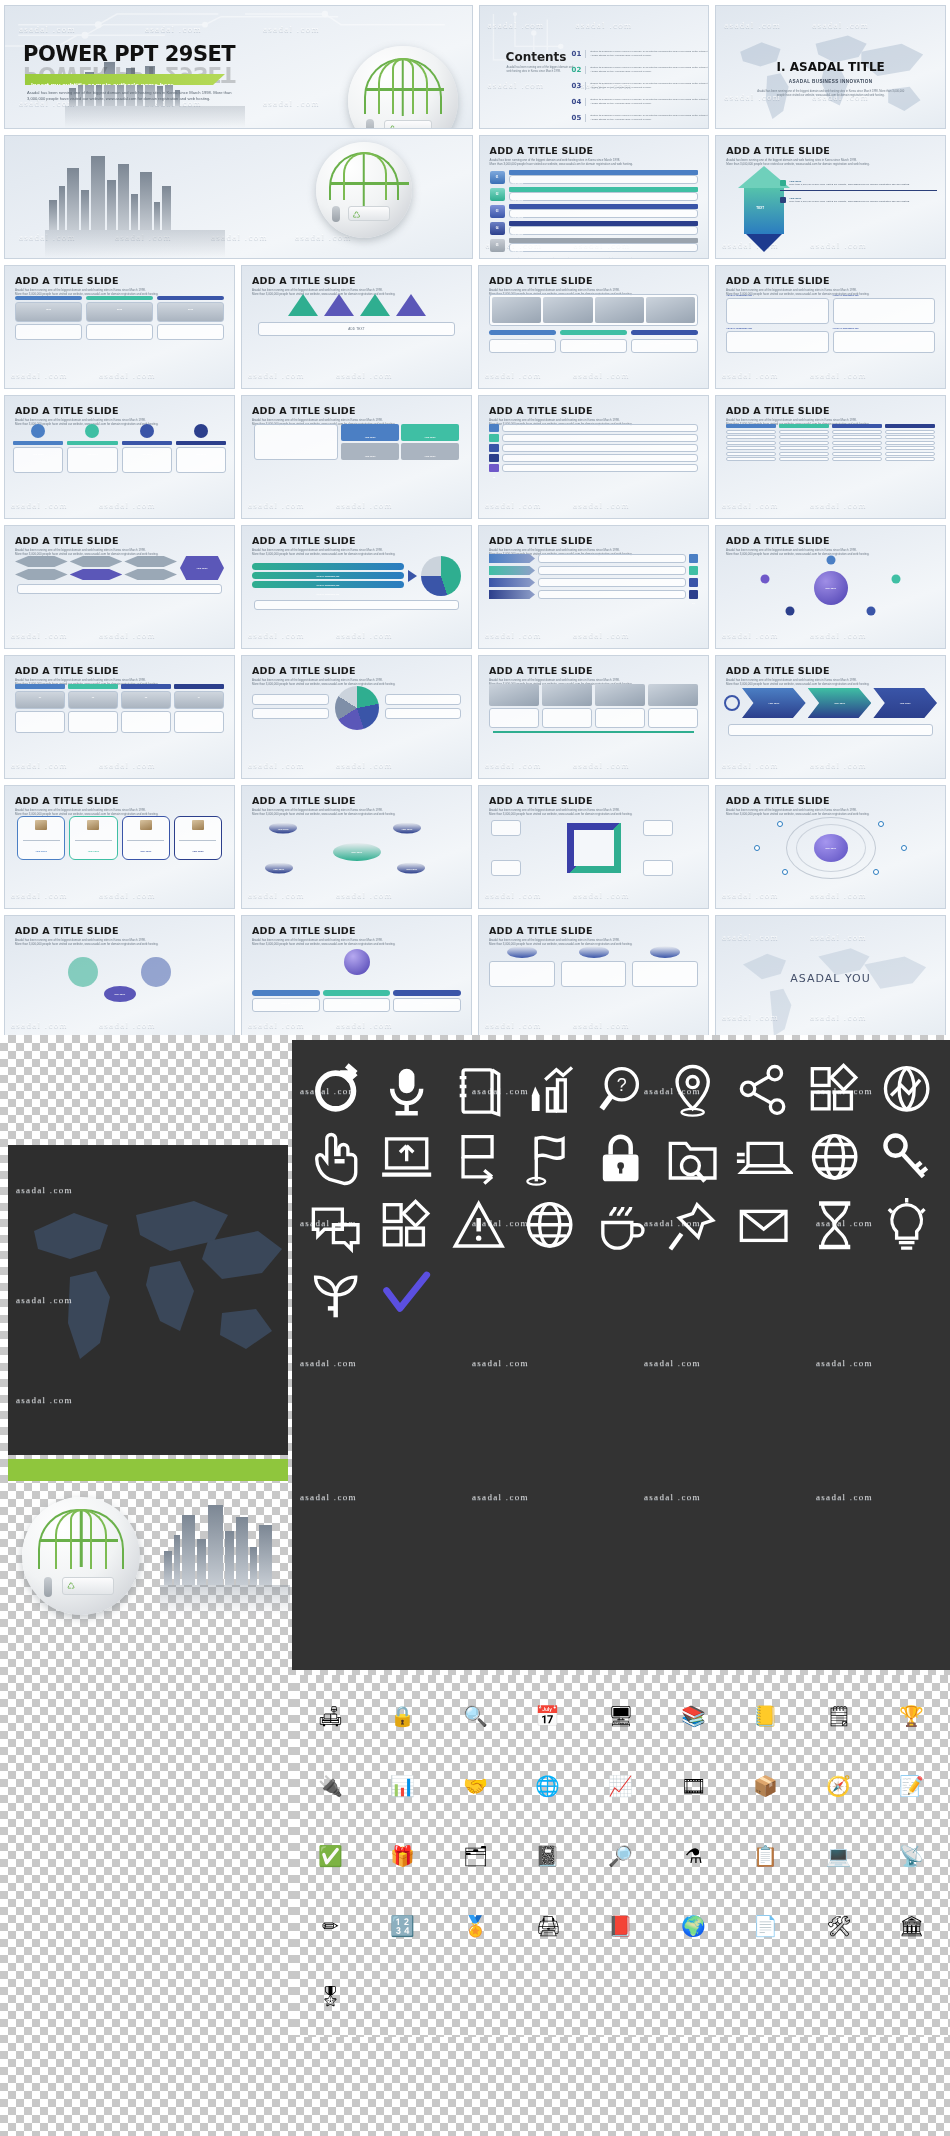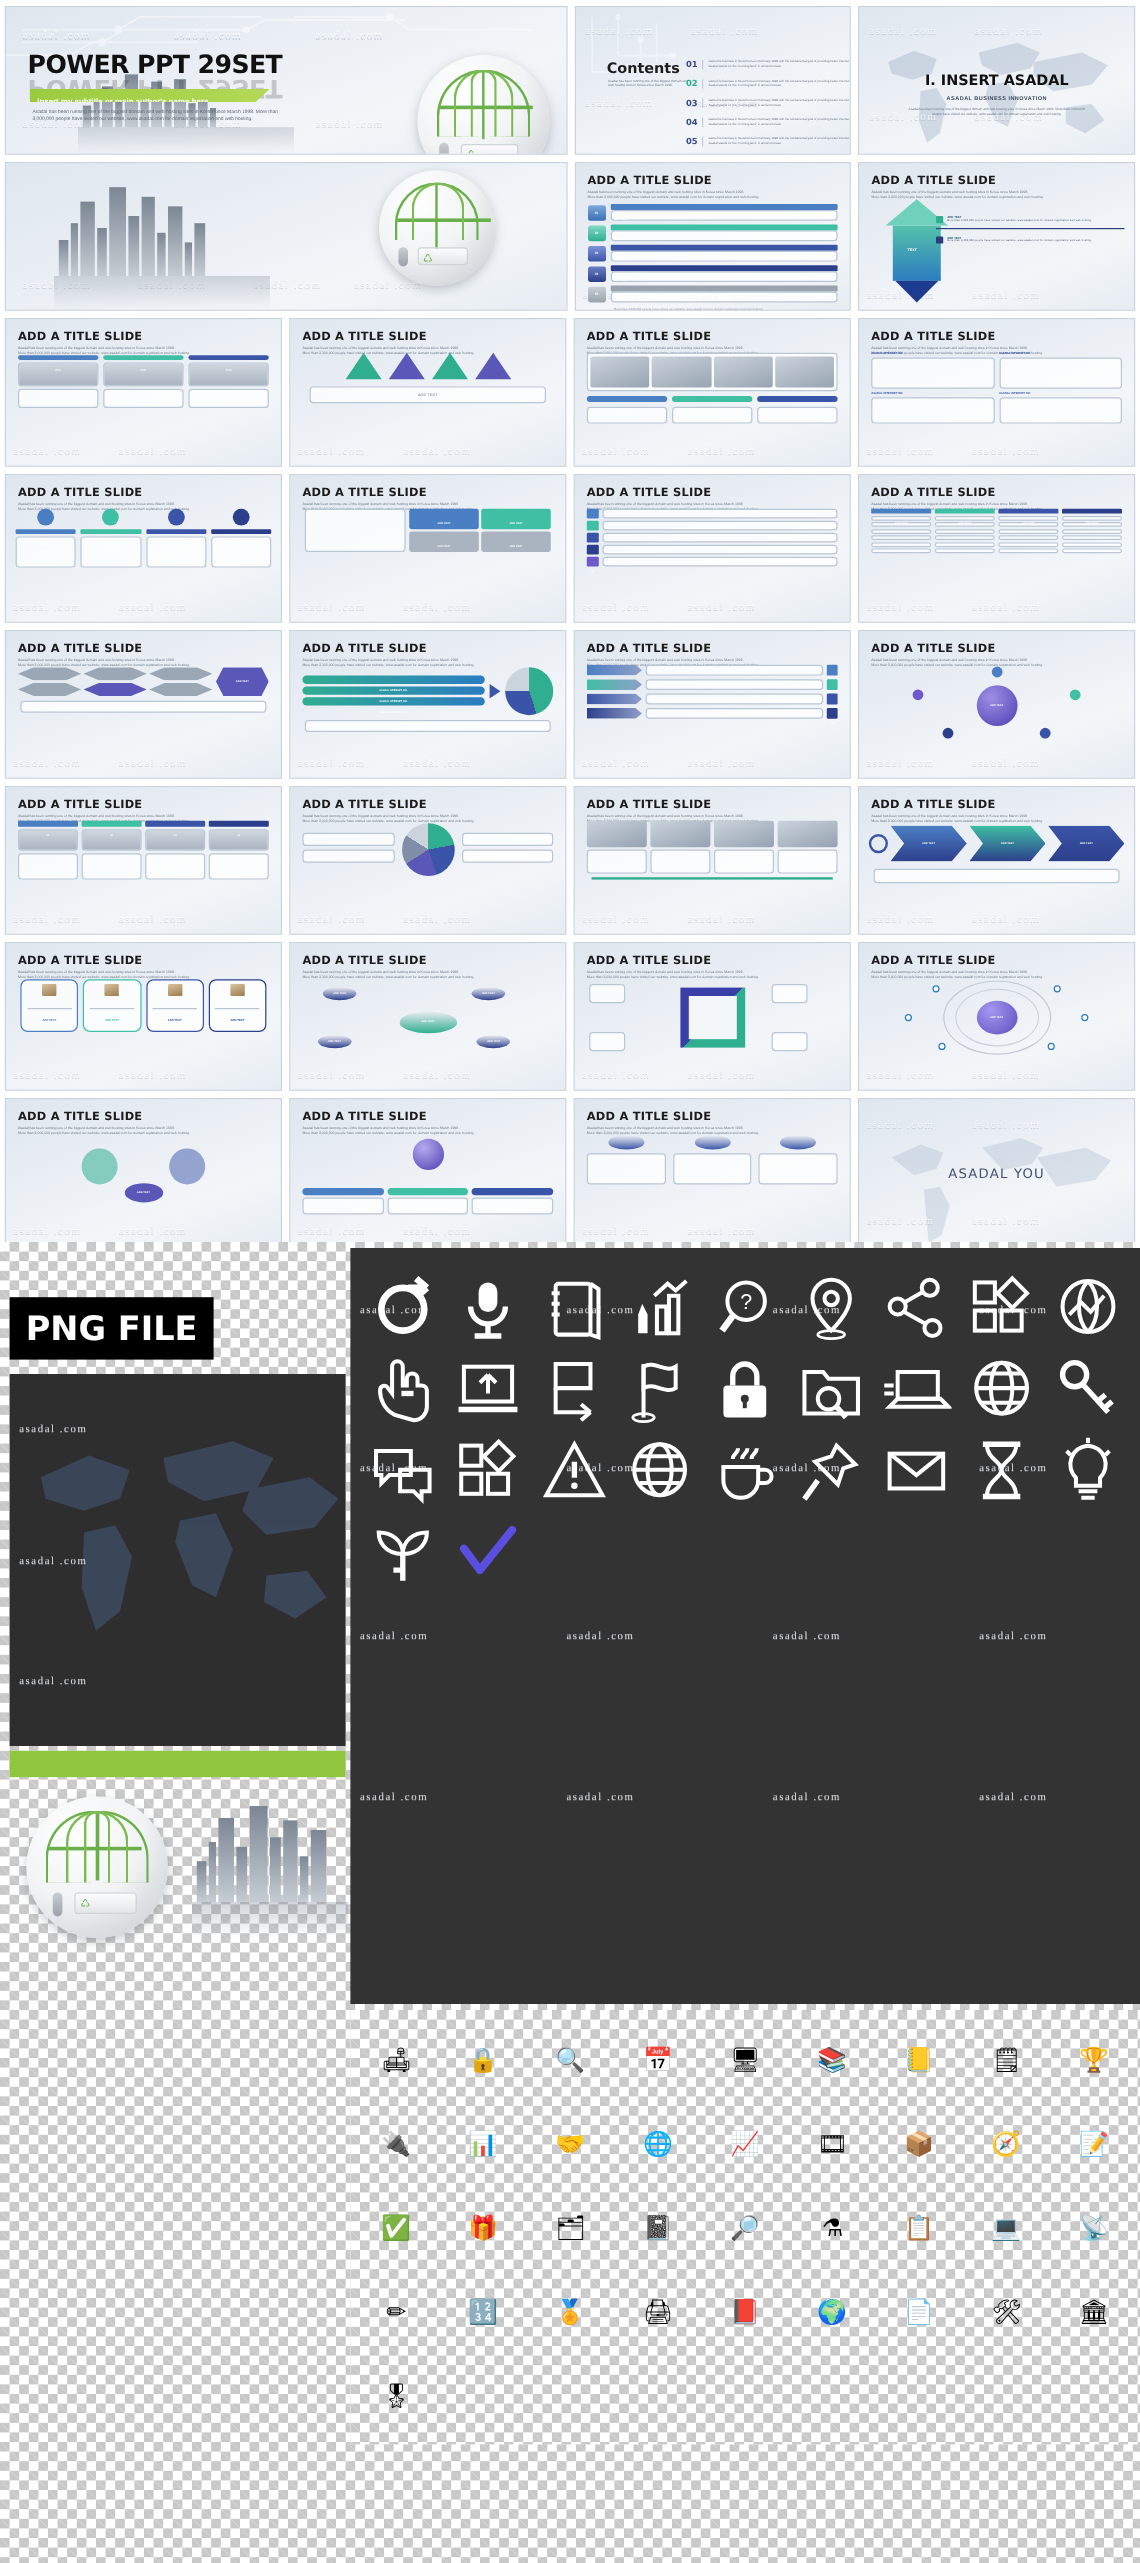--- a/index.html
+++ b/index.html
@@ -266,21 +266,21 @@
           <path d="M74 28 l24 -6 l14 6 l-6 10 l-18 4 l-12 -6z"></path>
           <path d="M80 48 l12 -2 l6 12 l-6 16 l-8 -4 l-6 -14z"></path>
           <path d="M108 34 l30 -6 l16 8 l-10 12 l-24 4 l-12 -10z"></path>
           <path d="M128 62 l16 -2 l8 10 l-12 8 l-12 -6z"></path>
         </g>
       </svg>
       <div class="wm" style="left:8px;top:14px;">asadal .com</div>
       <div class="wm" style="left:96px;top:14px;">asadal .com</div>
       <div class="wm" style="left:8px;top:86px;">asadal .com</div>
       <div class="wm" style="left:96px;top:86px;">asadal .com</div>
-      <div class="ins-title">I. INSERT ASADAL</div>
+      <div class="ins-title">I. ASADAL TITLE</div>
       <div class="ins-sub">ASADAL BUSINESS INNOVATION</div>
       <div class="ins-body" style="padding:0 38px">Asadal has been running one of the biggest domain and web hosting sites in Korea since March 1998. More than 3,000,000 people have visited our website, www.asadal.com for domain registration and web hosting.</div>
     </div>
   </div>
 
   <div class="row">
     <div class="slide w2">
       <div class="wm" style="left:14px;top:96px;">asadal .com</div>
       <div class="wm" style="left:110px;top:96px;">asadal .com</div>
       <div class="wm" style="left:206px;top:96px;">asadal .com</div>
@@ -1010,23 +1010,20 @@
         <path d="M62 132 l26 -6 l14 26 l-10 46 l-20 16 l-12 -36z"></path>
         <path d="M128 70 l58 -14 l34 14 l-14 26 l-44 10 l-30 -16z"></path>
         <path d="M142 122 l30 -6 l14 30 l-14 40 l-20 -10 l-14 -36z"></path>
         <path d="M200 96 l50 -10 l24 18 l-20 24 l-40 6 l-20 -20z"></path>
         <path d="M214 168 l34 -4 l16 22 l-26 18 l-26 -14z"></path>
       </g>
     </svg>
     <div class="wm" style="left:8px;top:40px;">asadal .com</div>
     <div class="wm" style="left:8px;top:150px;">asadal .com</div>
     <div class="wm" style="left:8px;top:250px;">asadal .com</div>
-  </div>
-  <div class="png-badge">
-    <span>PNG FILE</span>
   </div>
   <div class="greenbar"></div>
 
   <div class="globe" style="left:22px;top:462px;right:auto;width:118px;height:118px;">
     <div class="globe-mesh" style="left:16px;top:12px;width:86px;height:60px;"></div>
     <div class="mesh-arc" style="left:33px;top:12px;width:52px;height:60px;"></div>
     <div class="mesh-arc" style="left:48px;top:12px;width:22px;height:60px;"></div>
     <div class="globe-btn" style="left:22px;top:80px;height:20px;"></div>
     <div class="globe-slot" style="left:40px;top:80px;width:52px;height:18px;">
         <div class="recycle">♺</div>

